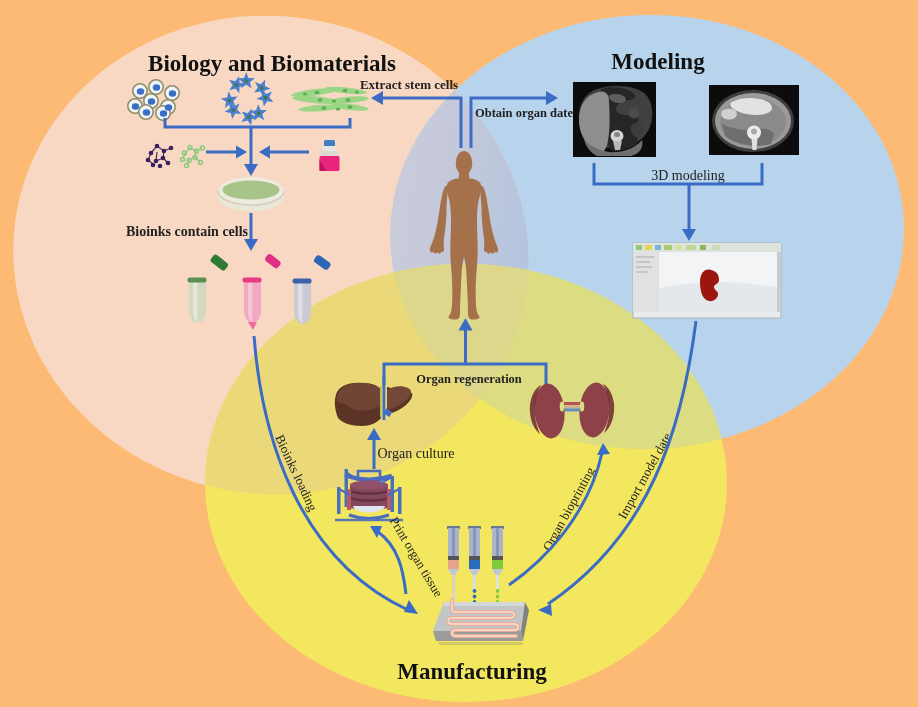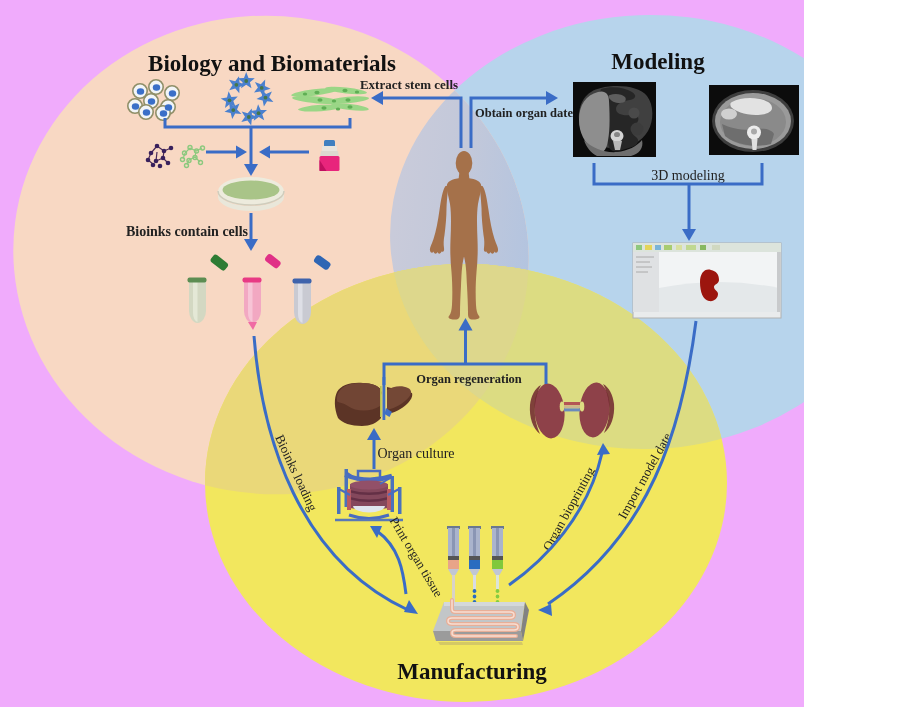--- a/index.html
+++ b/index.html
@@ -1,16 +1,16 @@
 <!DOCTYPE html>
 <html><head>
 <meta charset="utf-8">
 <style>
   html,body{margin:0;padding:0;background:#fff;}
-  #stage{position:relative;width:804px;height:707px;overflow:hidden;background:#f0abfc;
+  #stage{position:relative;width:918px;height:707px;overflow:hidden;background:#fdba74;
          font-family:"Liberation Serif", serif;}
   svg{position:absolute;left:0;top:0;}
   text{font-family:"Liberation Serif", serif;}
 </style>
 </head>
 <body>
 <div id="stage">
 <svg width="918" height="707" viewBox="0 0 918 707">
   <defs>
     <clipPath id="cpPeach">

